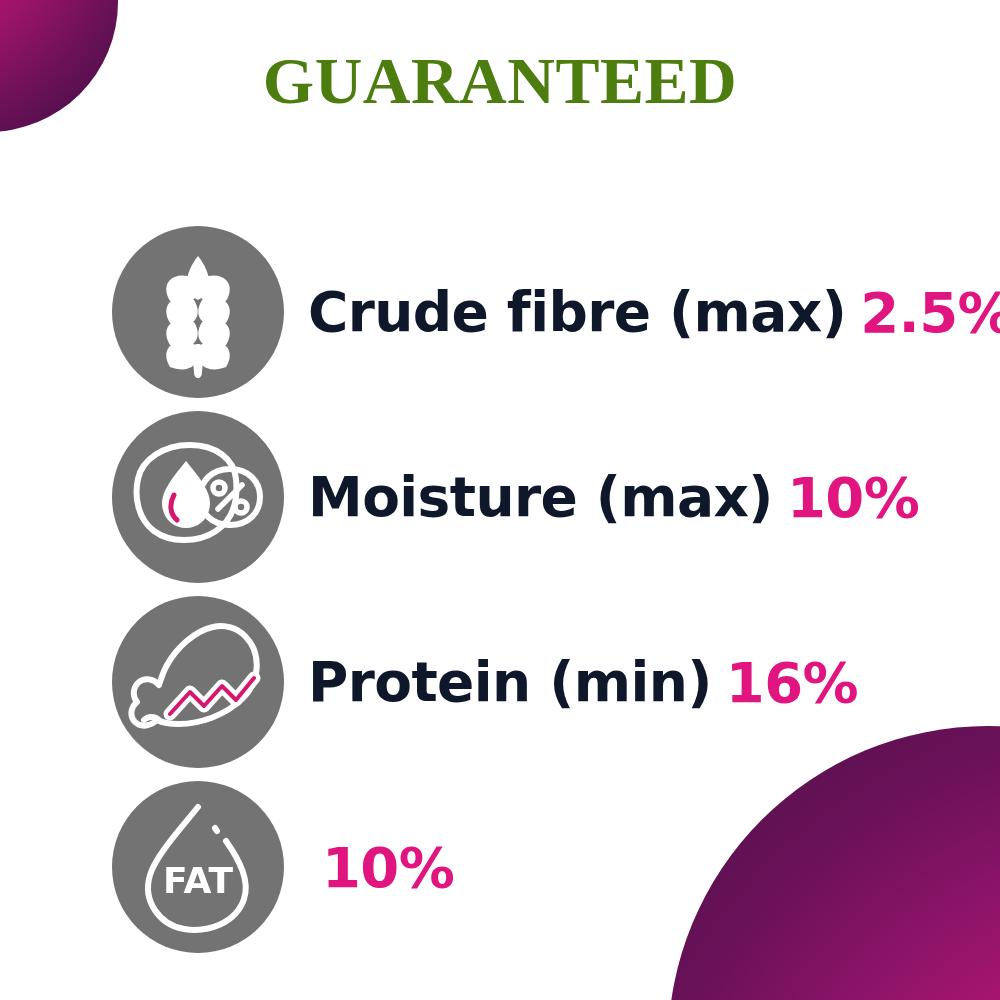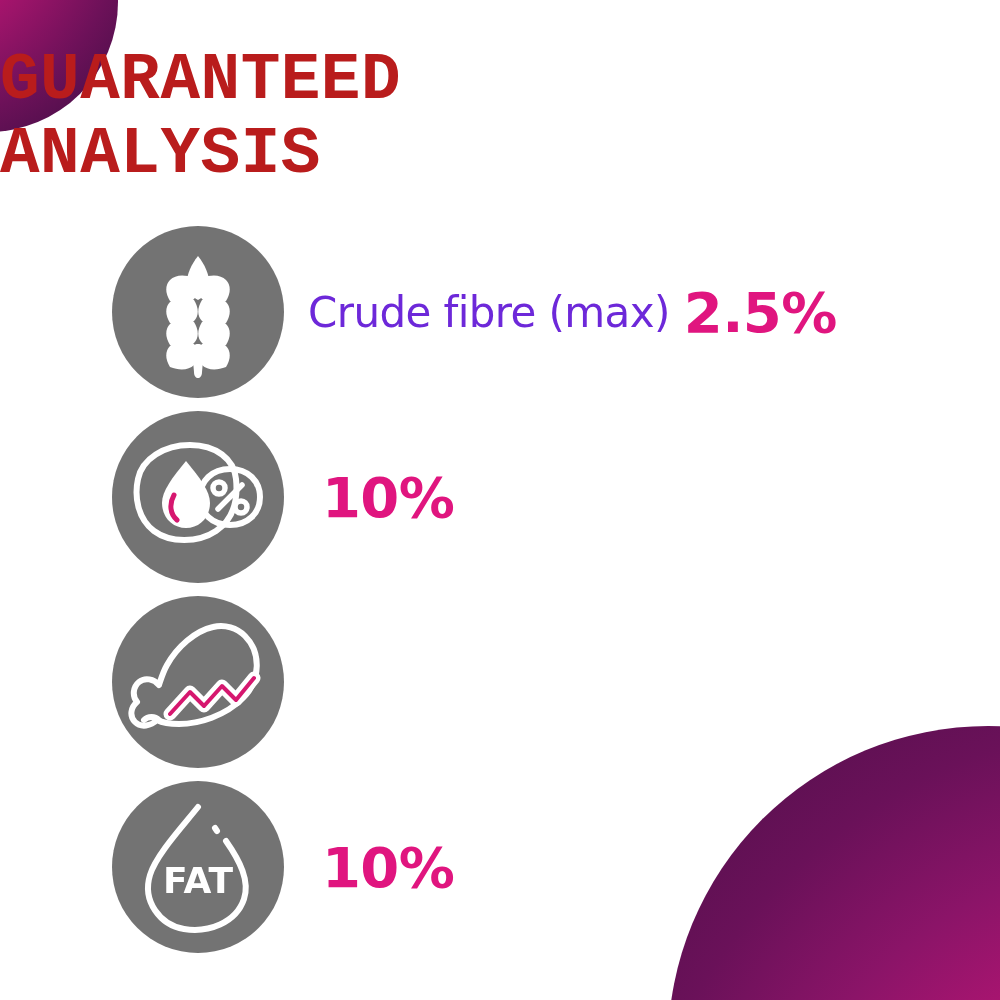--- a/index.html
+++ b/index.html
@@ -43,22 +43,23 @@
                 #ef0f86 0%, #e0107e 14%, #b41573 36%,
                 #8b1468 56%, #6a1159 74%, #58104f 90%, #520f4c 100%);
   }
 
   
   #title {
     position: absolute;
     left: 0;
     top: 44px;
     width: 1000px;
-    color: #b91c1c;
-    font-family: Liberation Mono, monospace;
+    text-align: center;
+    color: #4d7c0f;
+    font-family: Liberation Serif, serif;
     font-weight: 700;
     font-size: 66px;
     line-height: 74px;
     letter-spacing: 0.5px;
   }
   #title .tline { display: block; }
 
   
   #rows {
     position: absolute;
@@ -87,24 +88,24 @@
   .row-text {
     position: absolute;
     left: 308px;
     top: 0;
     height: 172px;
     display: flex;
     align-items: center;
     white-space: nowrap;
   }
   .label {
-    color: #6d28d9;
+    color: #0f172a;
     font-family: "DejaVu Sans", "Liberation Sans", sans-serif;
-    font-weight: 400;
-    font-size: 42px;
+    font-weight: 700;
+    font-size: 55px;
     letter-spacing: -0.6px;
   }
   .value {
     color: #e0157f;
     font-family: "DejaVu Sans", "Liberation Sans", sans-serif;
     font-weight: 700;
     font-size: 56px;
     letter-spacing: -0.6px;
     margin-left: 14px;
   }
@@ -112,21 +113,20 @@
 </head>
 <body>
 
 <div id="poster">
 
   <div class="blob" id="blob-tl"></div>
   <div class="blob" id="blob-br"></div>
 
   <div id="title">
     <span class="tline">GUARANTEED</span>
-    <span class="tline">ANALYSIS</span>
   </div>
 
   <div id="rows">
 
     <div class="row">
       <div class="badge">
         <svg viewBox="0 0 172 172" xmlns="http://www.w3.org/2000/svg" aria-hidden="true">
           <g fill="#ffffff">
 
             <path d="M86 118 c4 0 6 2 6 6 l-2 22 c0 4 -2 6 -4 6 c-2 0 -4 -2 -4 -6 l-2 -22 c0 -4 2 -6 6 -6 z"></path>
@@ -166,20 +166,21 @@
           <path d="M62 84 c-5 9 -4 19 3 25" fill="none" stroke="#d6176f" stroke-width="5" stroke-linecap="round"></path>
 
           <g fill="none" stroke="#ffffff" stroke-width="5.5" stroke-linecap="round">
             <line x1="106" y1="98" x2="130" y2="74"></line>
             <circle cx="107" cy="77" r="6"></circle>
             <circle cx="129" cy="96" r="6"></circle>
           </g>
         </svg>
       </div>
       <div class="row-text">
+        <span class="label">Moisture (max)</span>
         <span class="value">10%</span>
       </div>
     </div>
 
     <div class="row">
       <div class="badge">
         <svg viewBox="0 0 172 172" xmlns="http://www.w3.org/2000/svg" aria-hidden="true">
           <g fill="none" stroke="#ffffff" stroke-width="6" stroke-linecap="round" stroke-linejoin="round">
 
             <path d="M133 40
@@ -204,20 +205,24 @@
                      L142 82" stroke-width="13"></path>
             <path d="M58 118
                      L78 96
                      L92 110
                      L110 90
                      L124 104
                      L142 82" stroke="#d6176f" stroke-width="4"></path>
           </g>
         </svg>
       </div>
+      <div class="row-text">
+        <span class="label">Protein (min)</span>
+        <span class="value">16%</span>
+      </div>
     </div>
 
     <div class="row">
       <div class="badge">
         <svg viewBox="0 0 172 172" xmlns="http://www.w3.org/2000/svg" aria-hidden="true">
 
           <path d="M86 26
                    C 70 46, 44 74, 38 94
                    C 30 120, 48 144, 72 148
                    C 96 152, 124 142, 132 118

